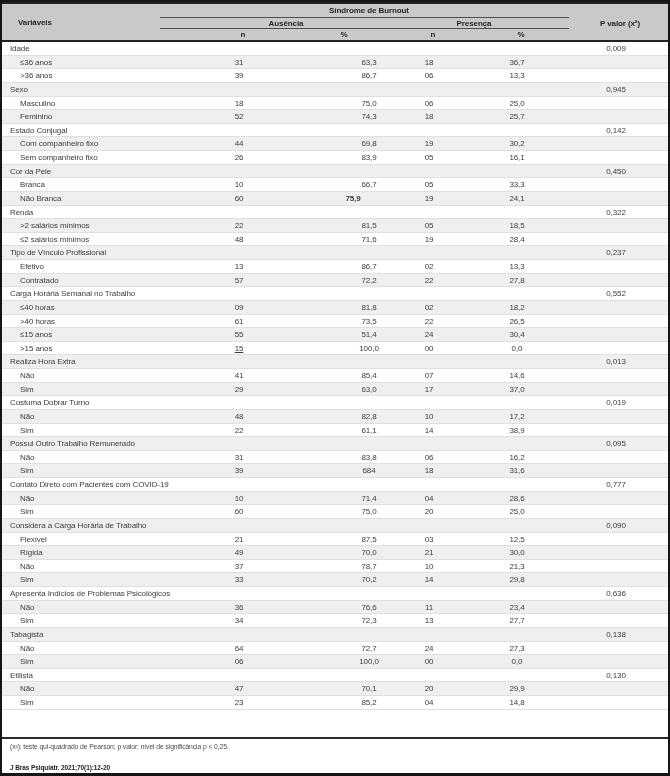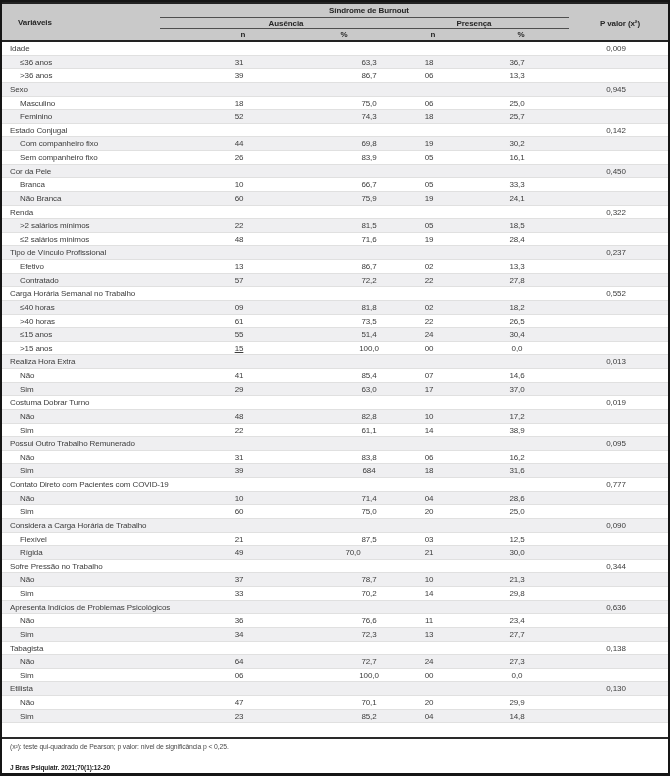--- a/index.html
+++ b/index.html
@@ -125,21 +125,21 @@
       <div class="row leaf">
         <span class="lbl">Branca</span>
         <span class="val" style="left: 237px;">10</span>
         <span class="val" style="left: 367px;">66,7</span>
         <span class="val" style="left: 427px;">05</span>
         <span class="val" style="left: 515px;">33,3</span>
       </div>
       <div class="row leaf">
         <span class="lbl">Não Branca</span>
         <span class="val" style="left: 237px;">60</span>
-        <span class="val" style="left: 367px;">75,9</span>
+        <span class="val" style="left: 351px; font-weight: bold;">75,9</span>
         <span class="val" style="left: 427px;">19</span>
         <span class="val" style="left: 515px;">24,1</span>
       </div>
       <div class="row cat">
         <span class="lbl">Renda</span>
         <span class="val" style="left: 614px;">0,322</span>
       </div>
       <div class="row leaf">
         <span class="lbl">&gt;2 salários mínimos</span>
         <span class="val" style="left: 237px;">22</span>
@@ -283,27 +283,23 @@
       <div class="row leaf">
         <span class="lbl">Flexível</span>
         <span class="val" style="left: 237px;">21</span>
         <span class="val" style="left: 367px;">87,5</span>
         <span class="val" style="left: 427px;">03</span>
         <span class="val" style="left: 515px;">12,5</span>
       </div>
       <div class="row leaf">
         <span class="lbl">Rígida</span>
         <span class="val" style="left: 237px;">49</span>
-        <span class="val" style="left: 351px; text-align: center;">70,0</span>
+        <span class="val" style="left: 367px; text-align: center;">70,0</span>
         <span class="val" style="left: 427px;">21</span>
         <span class="val" style="left: 515px;">30,0</span>
-      </div>
-      <div class="row cat">
-        <span class="lbl">Sofre Pressão no Trabalho</span>
-        <span class="val" style="left: 614px;">0,344</span>
       </div>
       <div class="row leaf">
         <span class="lbl">Não</span>
         <span class="val" style="left: 237px;">37</span>
         <span class="val" style="left: 367px;">78,7</span>
         <span class="val" style="left: 427px;">10</span>
         <span class="val" style="left: 515px;">21,3</span>
       </div>
       <div class="row leaf">
         <span class="lbl">Sim</span>

